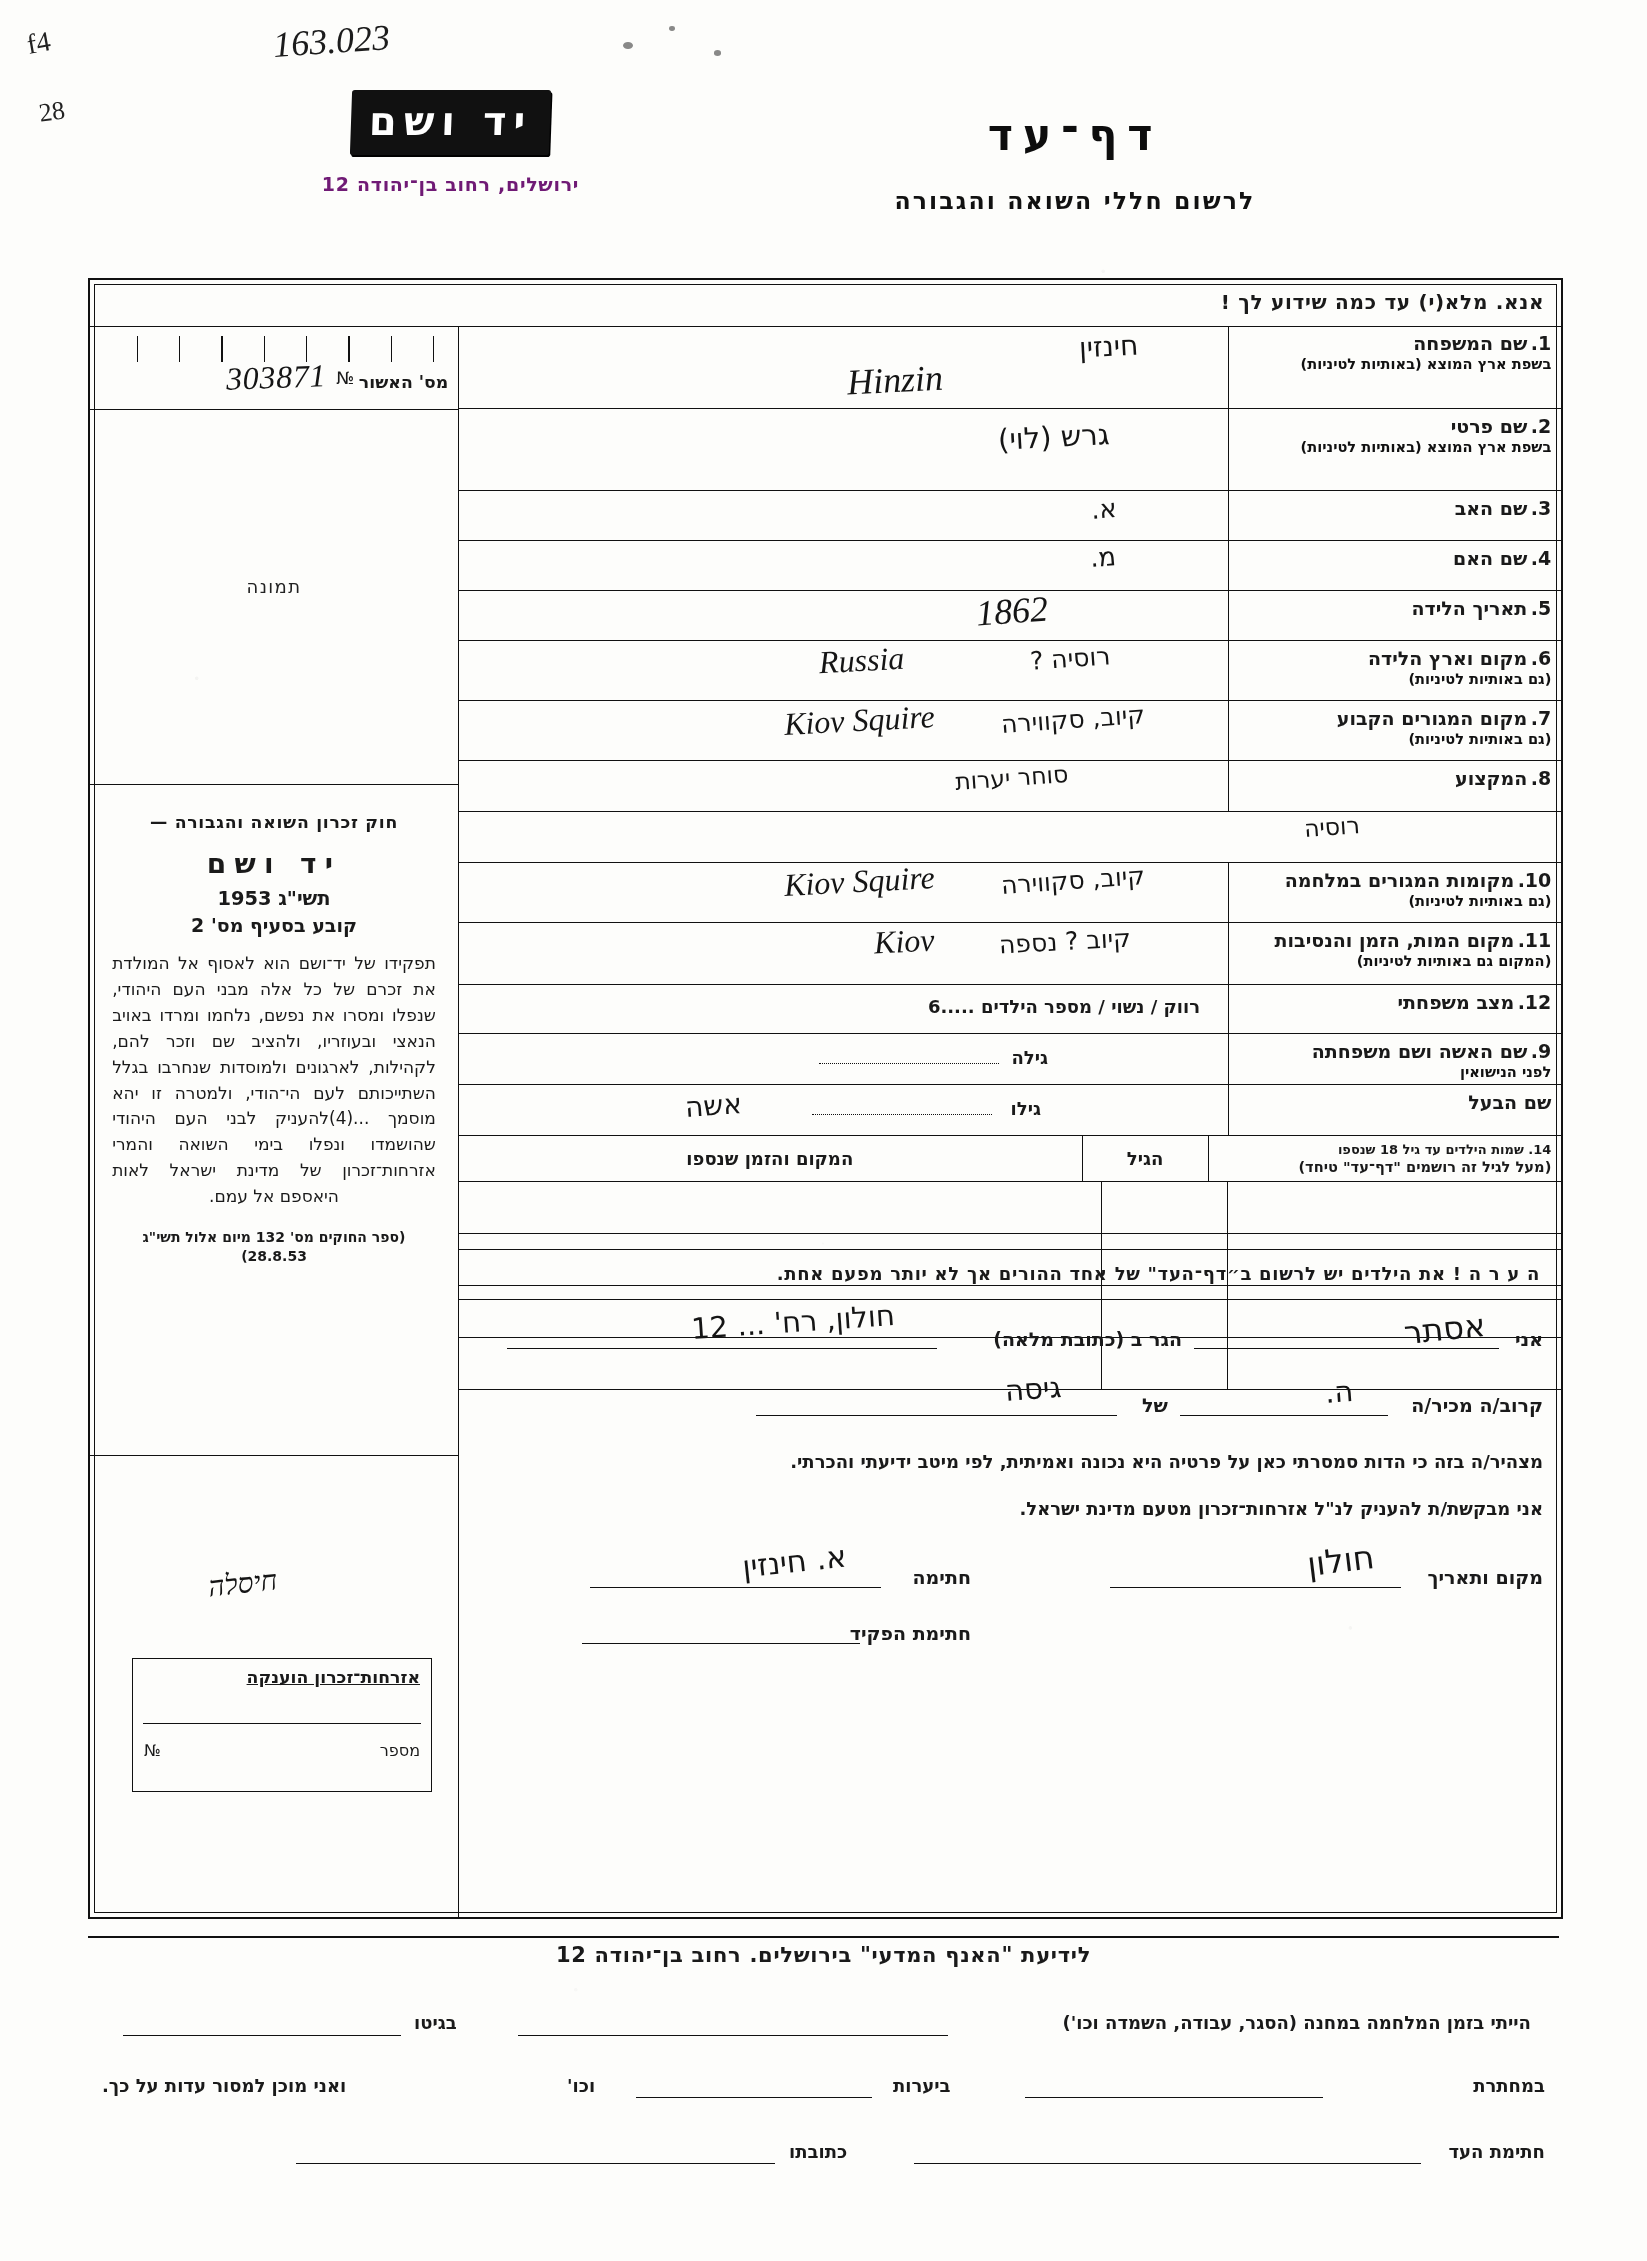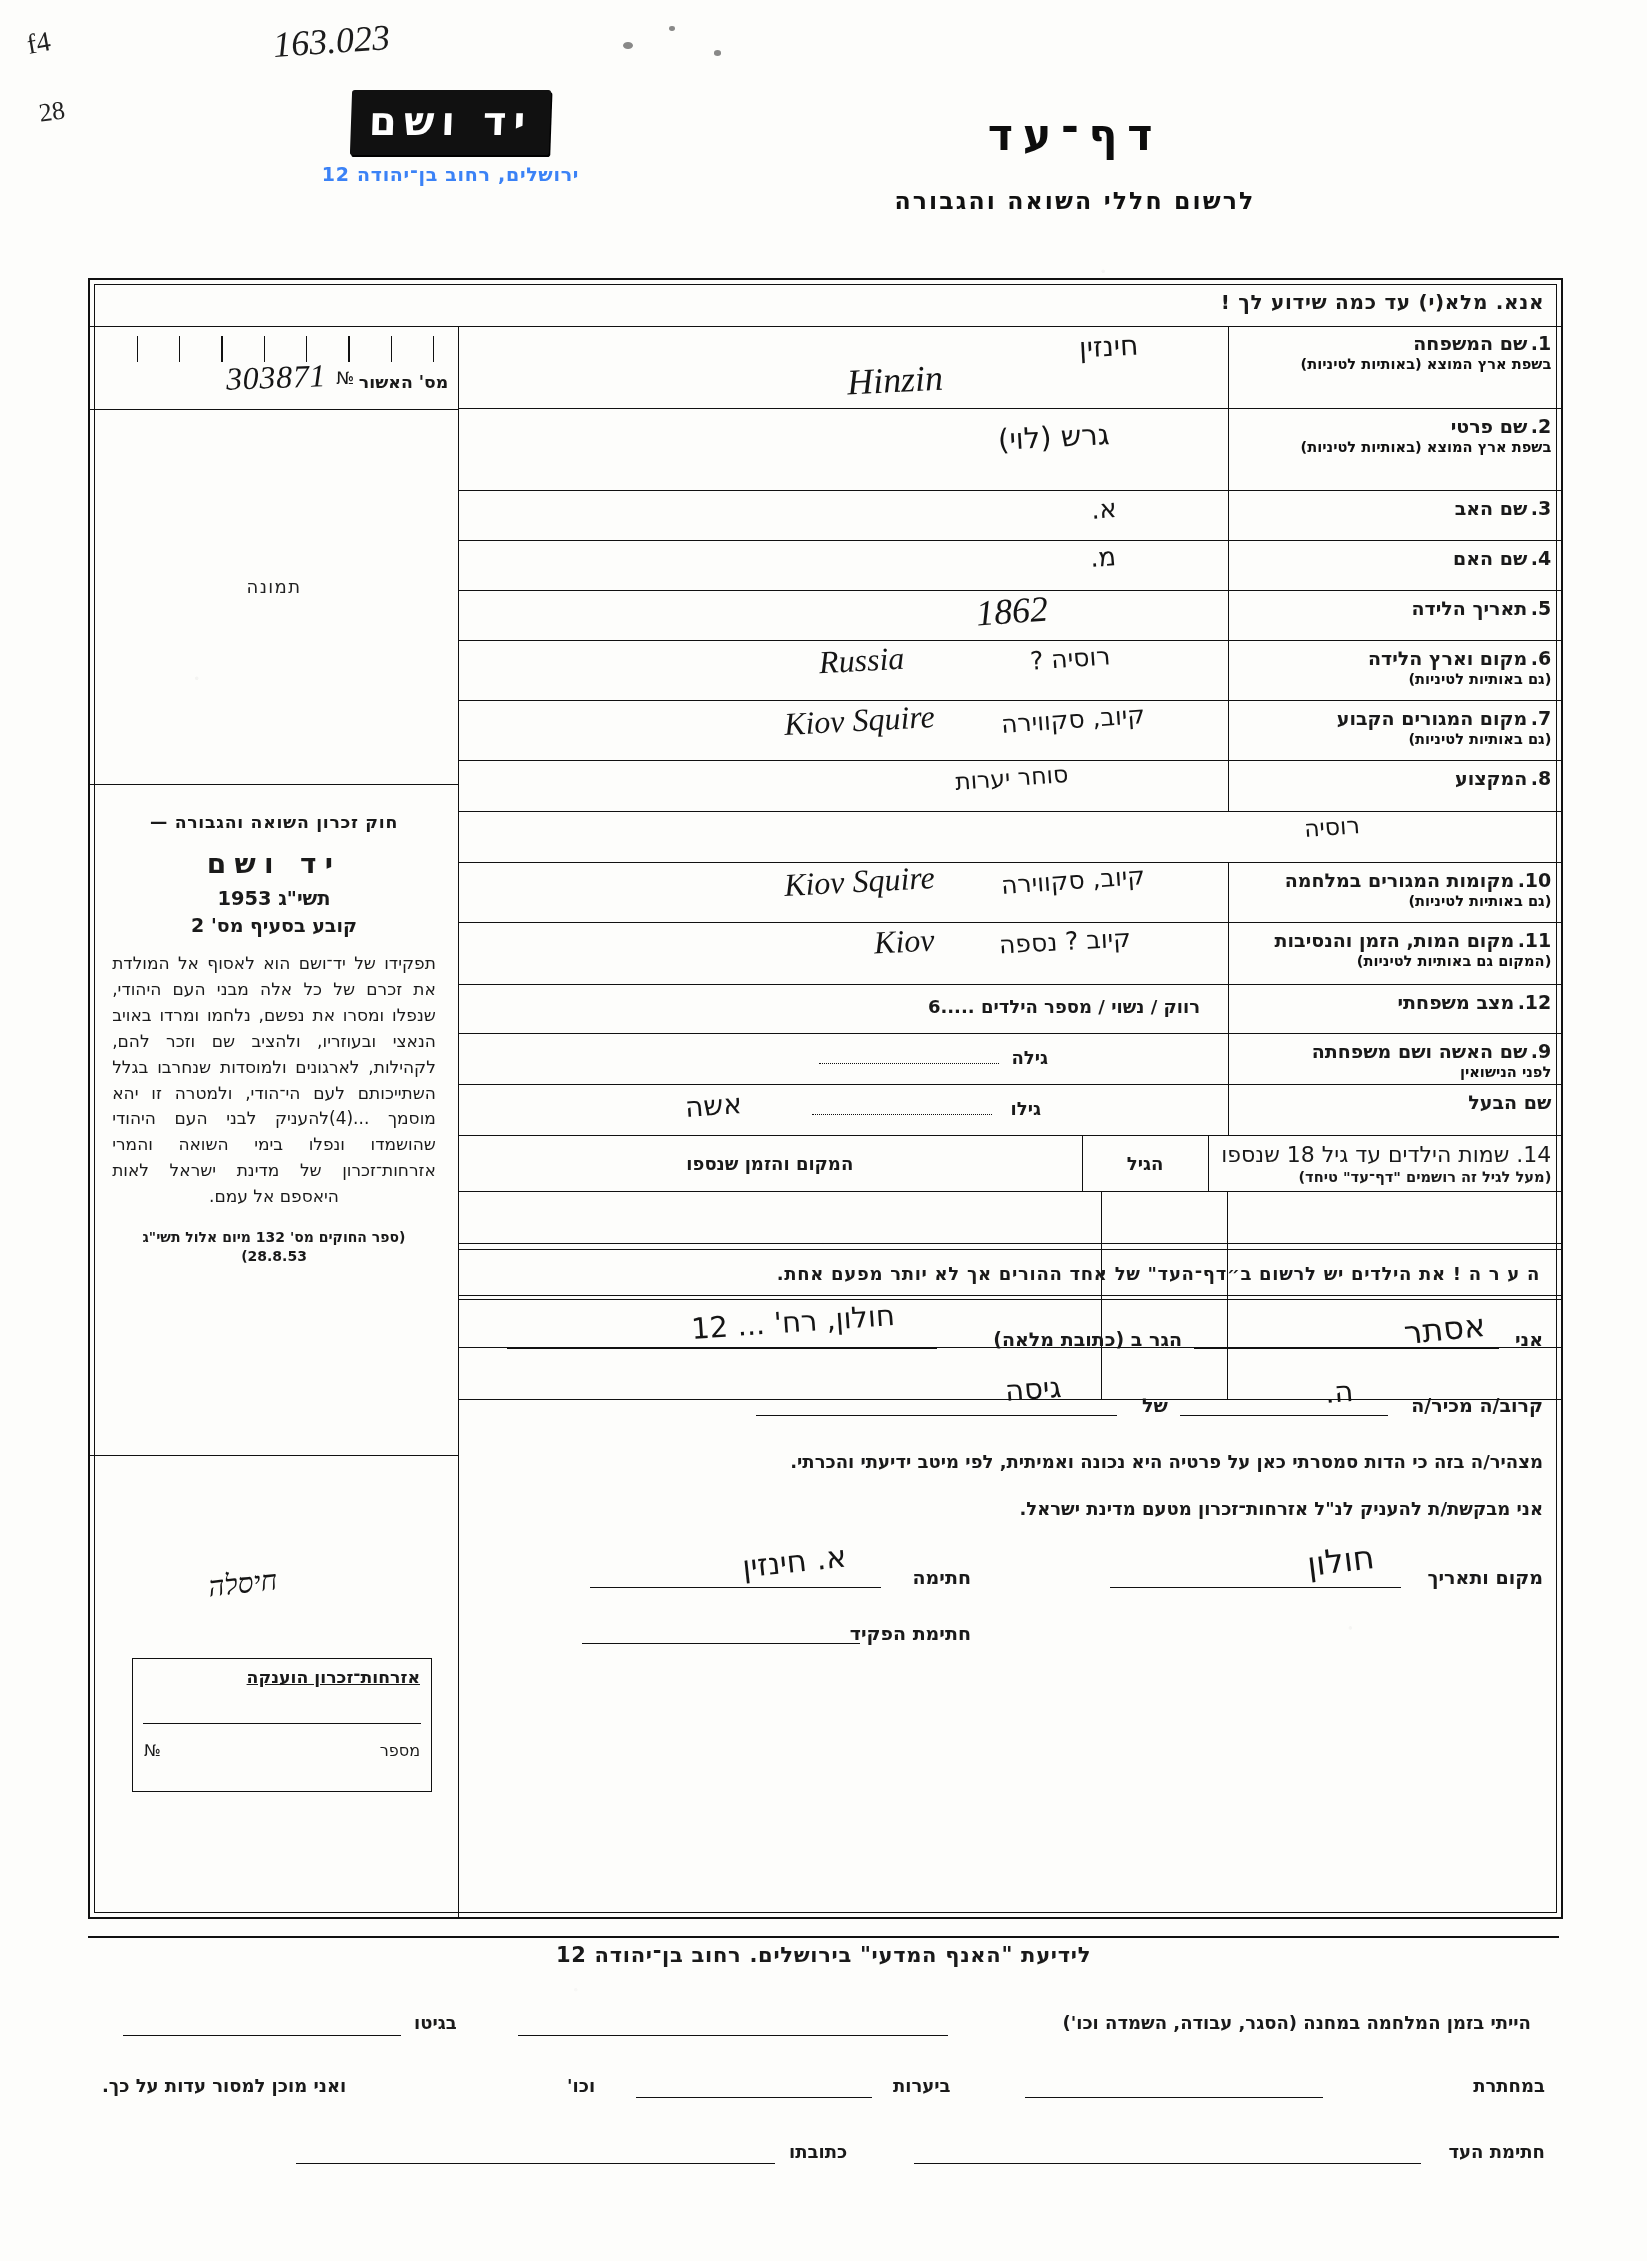--- a/index.html
+++ b/index.html
@@ -42,21 +42,21 @@
   .subttl{font-size:23.6px;font-weight:600;letter-spacing:2.1px;margin-top:27px;color:#111;}
 
   .logo-wrap{position:absolute; left:257px; top:28px; width:389px; text-align:center;}
   .logo-box{
     display:inline-block; background:#111; color:#fff;
     padding:8.3px 18px 11px; border-radius:2.8px;
     font-size:40px; font-weight:bold; letter-spacing:7px;
     transform:skewX(-2deg);
     box-shadow:1.4px 2.1px 0 #000;
   }
-  .logo-addr{margin-top:8px;font-size:19px;font-weight:600;letter-spacing:0.7px;color:#3b82f6;}
+  .logo-addr{margin-top:18px;font-size:19px;font-weight:600;letter-spacing:0.7px;color:#701a75;}
 
   .refno{
     position:absolute; left:274px; top:-42px;
     font-family:"Liberation Serif", serif;
     font-size:36px; color:#1c1c1c;
     transform:rotate(-4deg);
     font-style:italic;
   }
   .corner-mark{
     position:absolute; left:28px; top:-35px; font-size:28px; color:#222;
@@ -425,21 +425,21 @@
         </div>
         <div class="val">
           <div class="hw" style="right:187px;top:12.5px;font-size:18px;font-weight:600;">גילו</div>
           <div class="hw" style="right:236px;top:29px;width:180px;border-bottom:1.4px dotted #111;"></div>
           <div class="hw hb" style="right:486px;top:4.2px;font-size:28px;transform:rotate(-4deg);">אשה</div>
         </div>
       </div>
 
       <div class="kidsHdr">
         <div class="c1">
-          <div style="font-size:22px;font-weight:400;">14. שמות הילדים עד גיל 18 שנספו</div>
+          <div style="font-size:13px;font-weight:700;">14. שמות הילדים עד גיל 18 שנספו</div>
           <div style="font-size:14.6px;font-weight:600;margin-top:1.4px;">(מעל לגיל זה רושמים "דף־עד" טיחד)</div>
         </div>
         <div class="c2" style="font-size:18px;font-weight:700;">הגיל</div>
         <div class="c3" style="font-size:18px;font-weight:700;">המקום והזמן שנספו</div>
       </div>
 
       <div class="kidRow">
         <div class="c1"></div>
         <div class="c2"></div>
         <div class="c3"></div>

